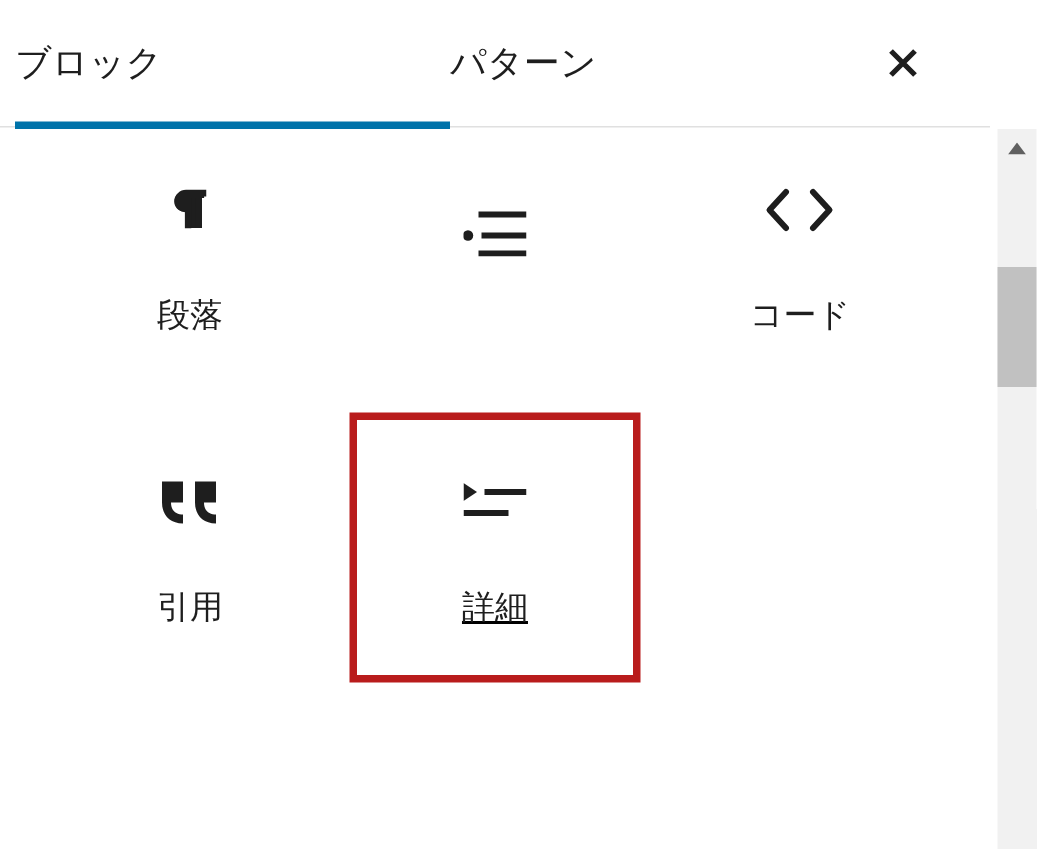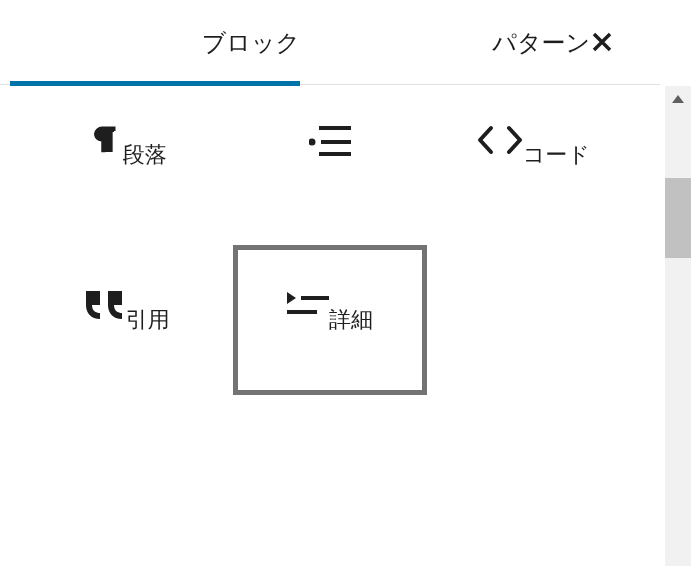--- a/index.html
+++ b/index.html
@@ -18,21 +18,21 @@
     }
     .tabs {
       display: flex;
       align-items: center;
       height: 85px;
       border-bottom: 1px solid #e0e0e0;
       padding: 0 10px;
     }
     .tab {
       flex: 1;
-      text-align: right;
+      text-align: left;
       font-size: 24px;
       color: #1e1e1e;
       height: 85px;
       line-height: 85px;
       cursor: pointer;
       position: relative;
     }
     .tab.active::after {
       content: '';
       position: absolute;
@@ -57,30 +57,31 @@
       padding: 40px 0 30px 24px;
     }
     .blocks-grid {
       display: grid;
       grid-template-columns: repeat(3, 1fr);
       padding: 0 30px;
       gap: 20px 10px;
     }
     .block-item {
       display: flex;
-      flex-direction: row;
+      flex-direction: column;
       align-items: center;
       justify-content: center;
       padding: 30px 10px;
       cursor: pointer;
       text-align: center;
       position: relative;
     }
     .block-item.highlighted {
-      border: 5px solid #737373;
+      border: 5px solid #b91c1c;
+      text-decoration: underline;
     }
     .block-icon-wrap {
       height: 50px;
       display: flex;
       align-items: center;
       justify-content: center;
       margin-bottom: 30px;
     }
     .block-label {
       font-size: 22px;

